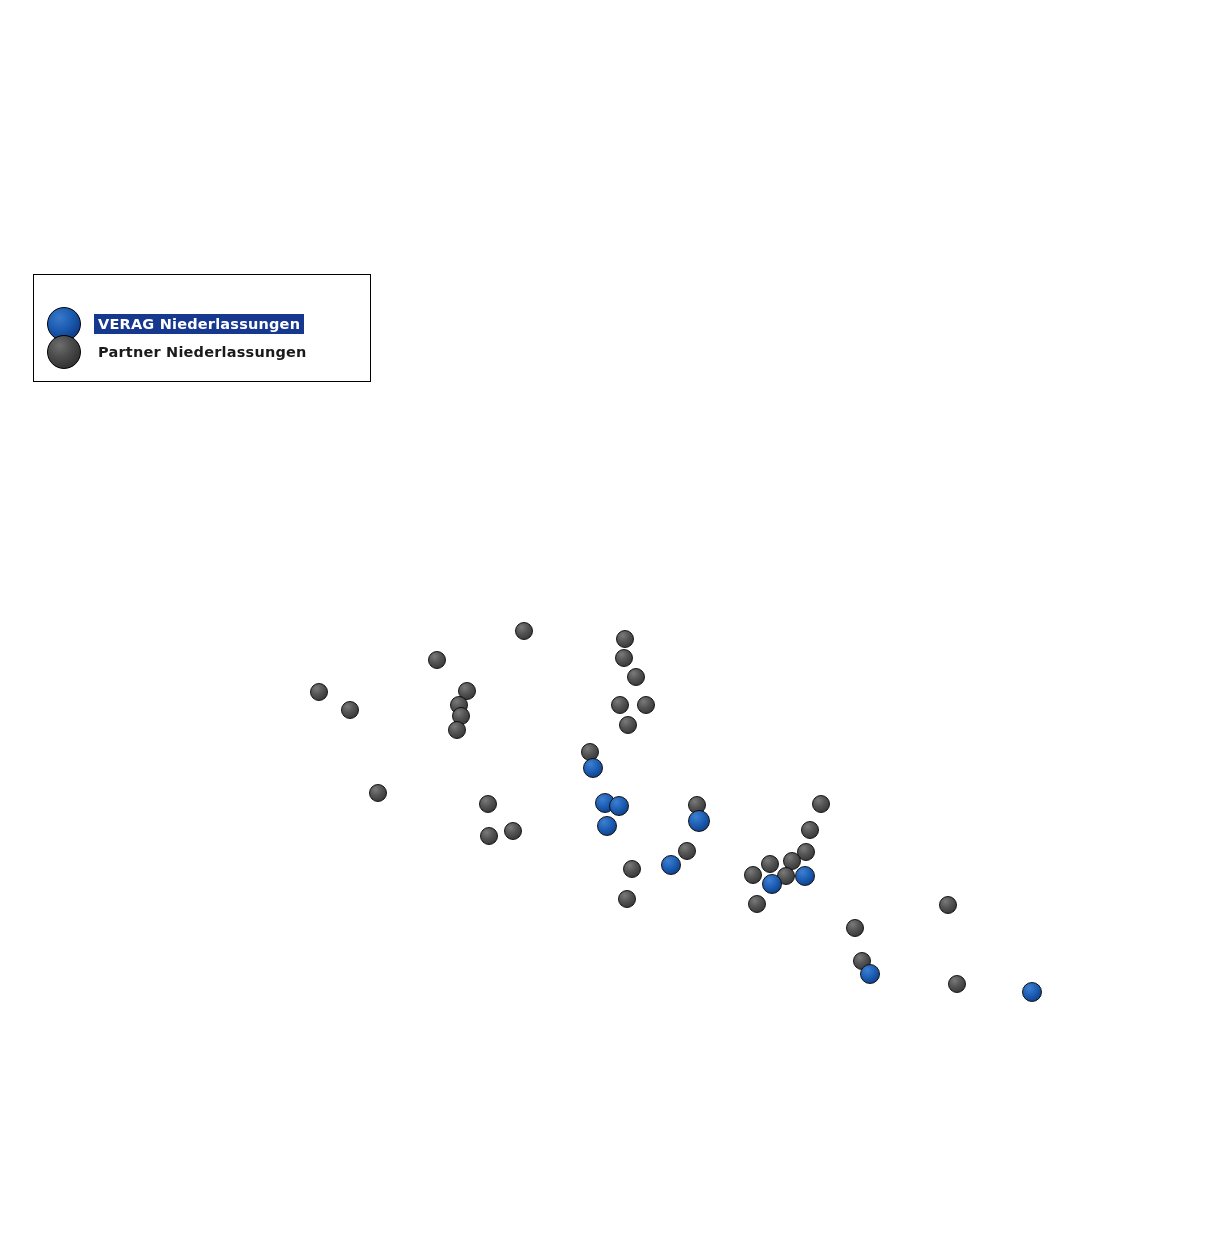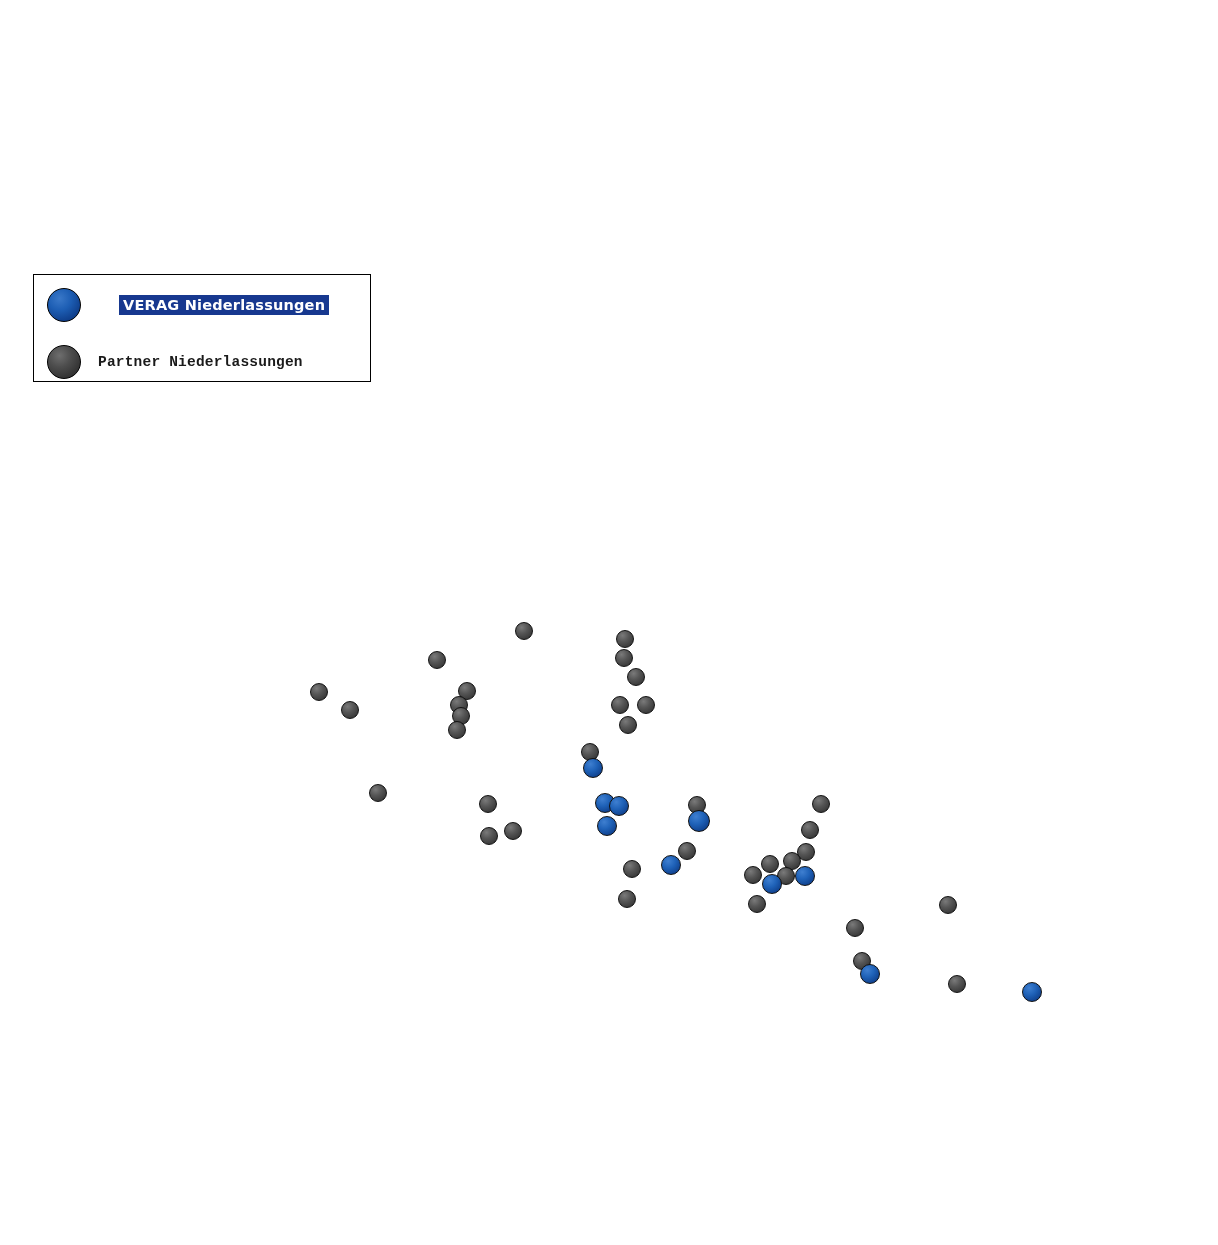--- a/index.html
+++ b/index.html
@@ -28,22 +28,22 @@
     background: #ffffff;
     border: 1.5px solid #000000;
   }
   .legend-row {
     position: absolute;
     left: 0;
     display: flex;
     align-items: center;
     height: 36px;
   }
-  .legend-row.row0 { top: 12px; gap: 25px; }
-  .legend-row.row1 { top: 69px; font-family: Liberation Mono, monospace; }
+  .legend-row.row0 { top: 31px; }
+  .legend-row.row1 { top: 59px; }
   .legend-swatch {
     position: relative;
     width: 34px;
     height: 34px;
     border-radius: 50%;
     margin-left: 13px;
     border: 1.4px solid #000000;
     box-sizing: border-box;
   }
   .legend-swatch.verag {

